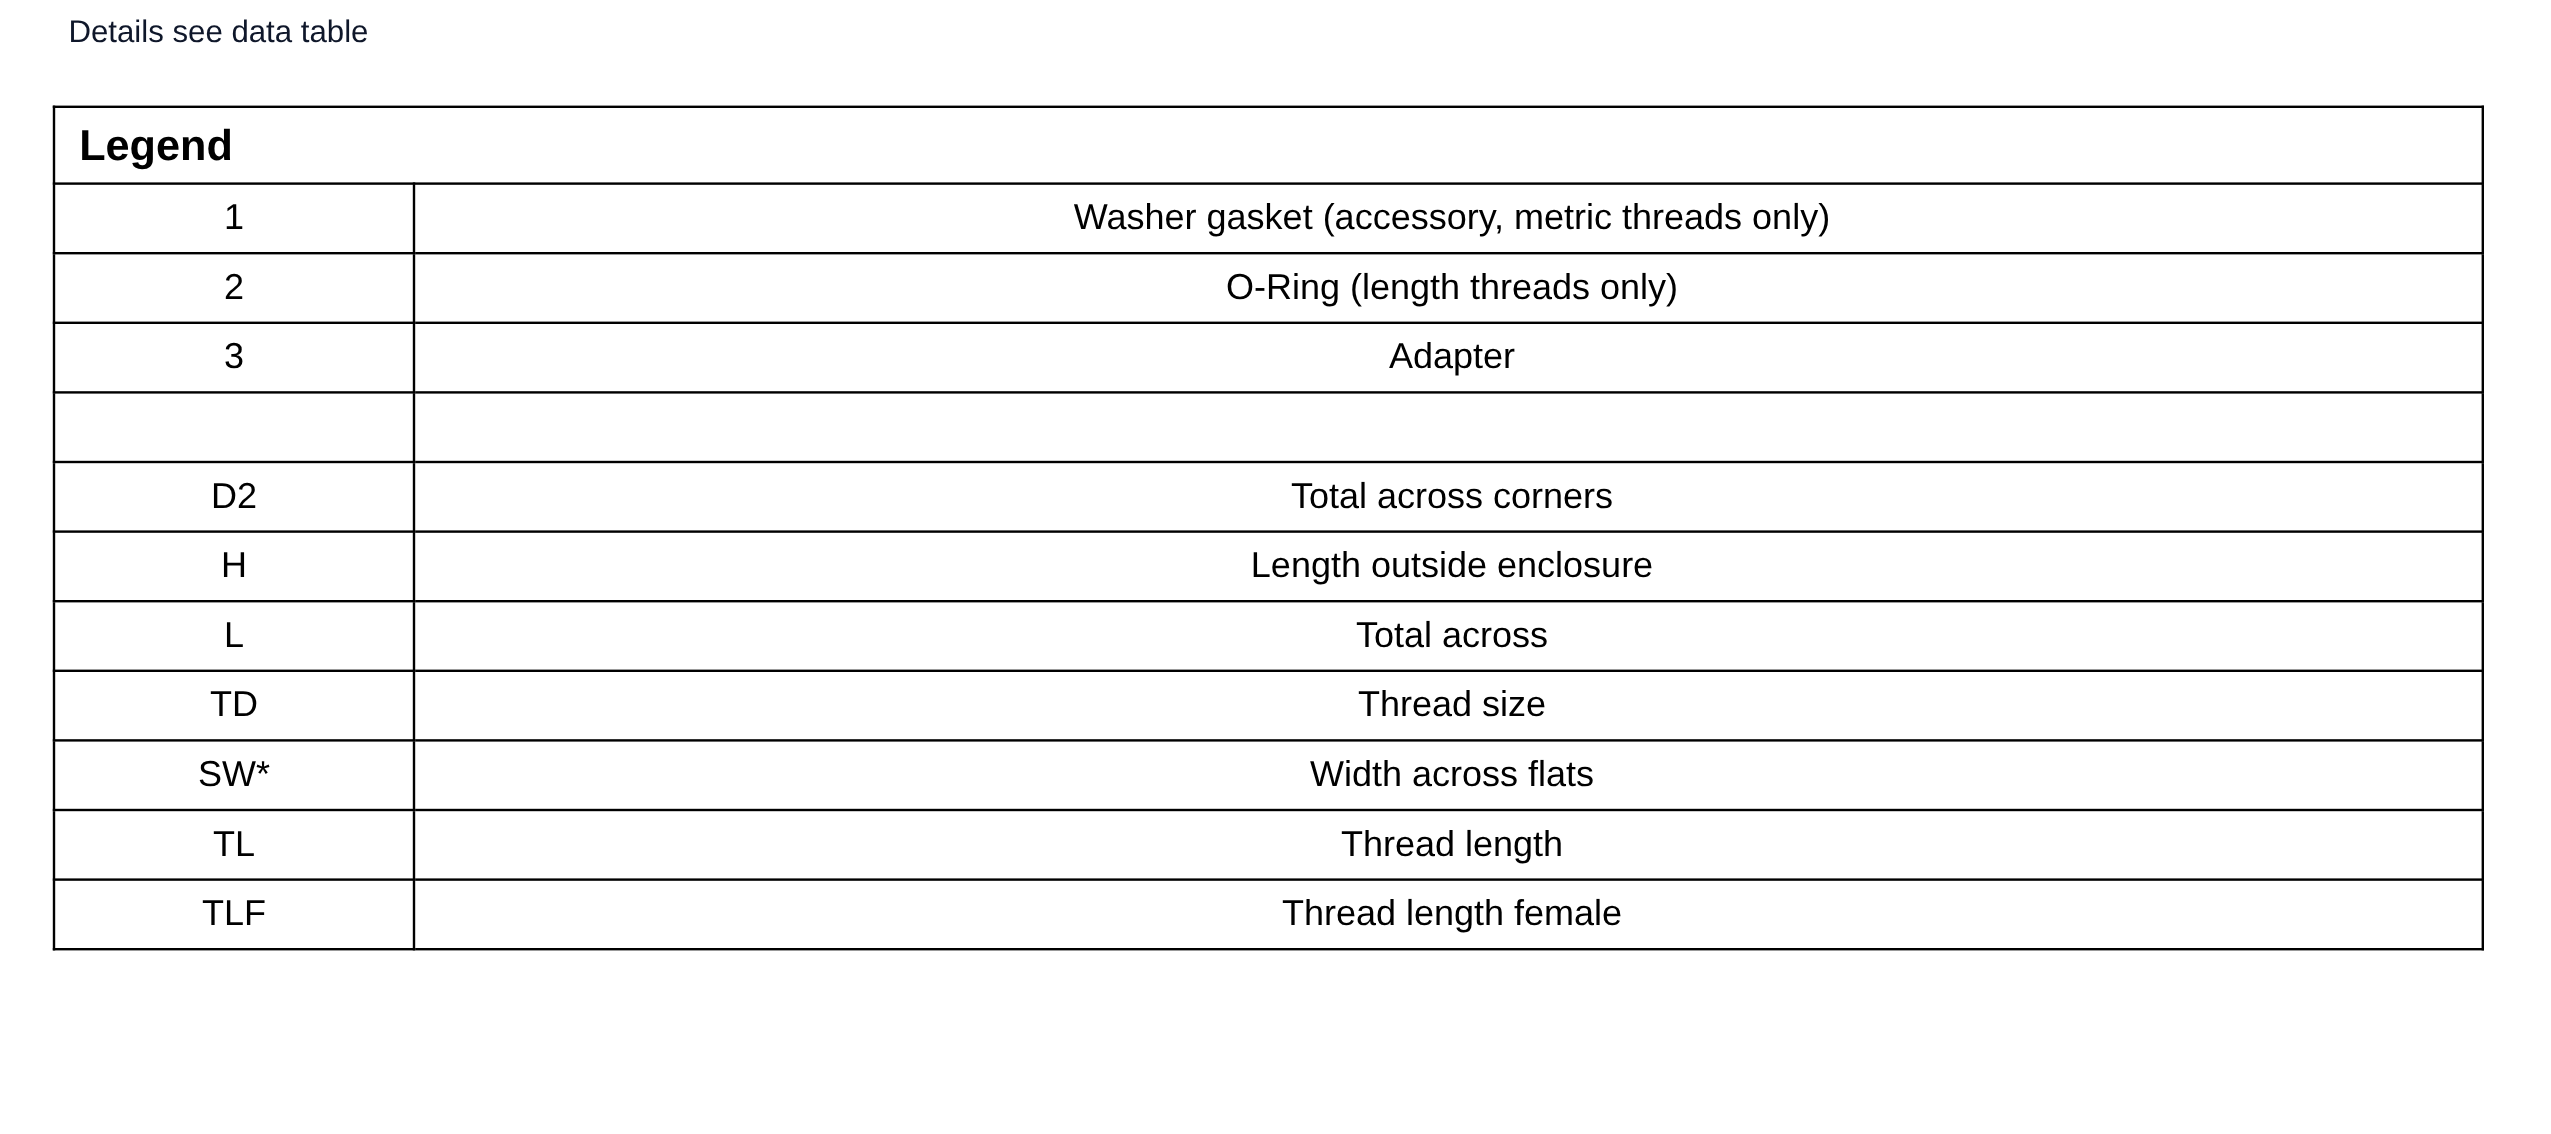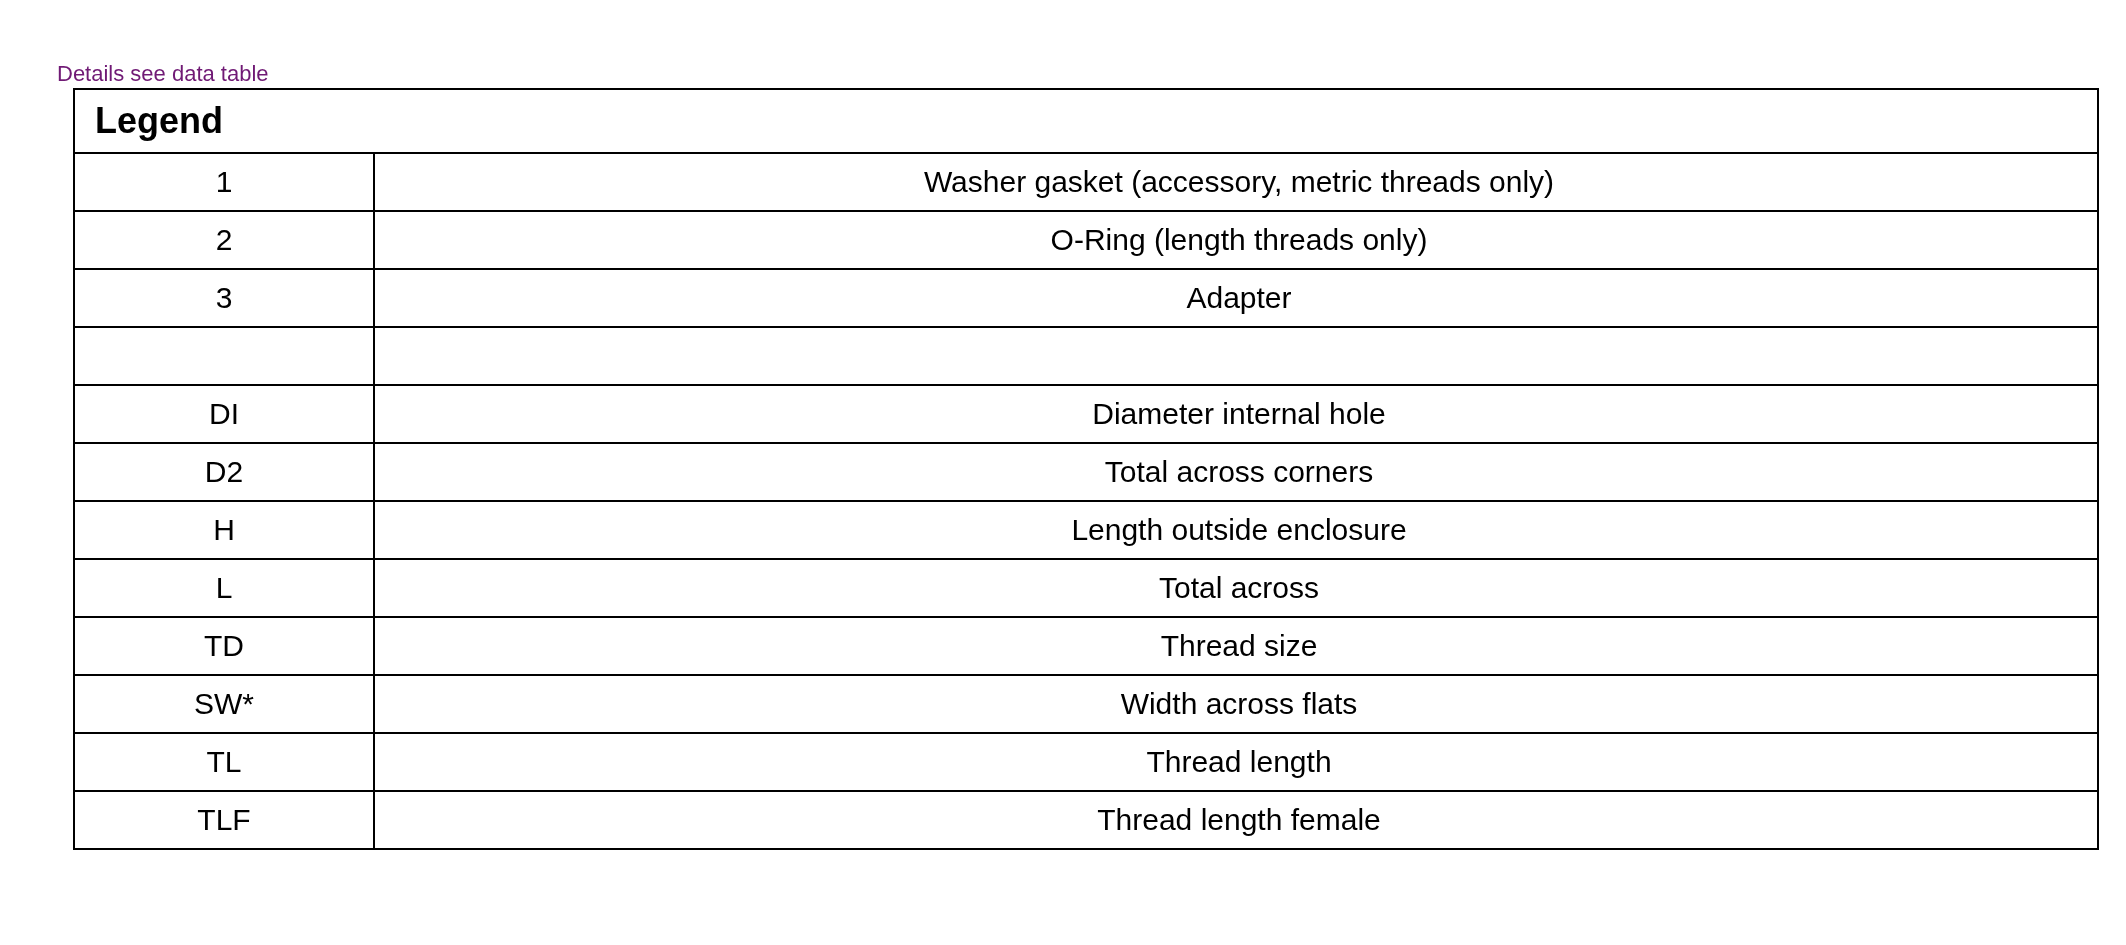--- a/index.html
+++ b/index.html
@@ -17,29 +17,28 @@
   .page {
     position: relative;
     width: 2126px;
     height: 945px;
     box-sizing: border-box;
   }
   .intro-note {
     position: absolute;
     left: 57px;
     top: 8px;
-    font-size: 22px;
+    font-size: 26px;
     line-height: 36px;
-    color: #701a75;
+    color: #0f172a;
     white-space: nowrap;
-    margin-top: 48px;
   }
   .legend-table {
     position: absolute;
-    left: 73px;
+    left: 44px;
     top: 88px;
     width: 2024px;
     border-collapse: collapse;
     table-layout: fixed;
   }
   .legend-table col.c-key { width: 300px; }
   .legend-table col.c-desc { width: 1724px; }
 
   .legend-table td {
     border: 2px solid #000000;
@@ -96,24 +95,20 @@
       </tr>
       <tr>
         <td class="key">3</td>
         <td class="desc">Adapter</td>
       </tr>
       <tr class="spacer-row">
         <td class="key"></td>
         <td class="desc"></td>
       </tr>
       <tr>
-        <td class="key">DI</td>
-        <td class="desc">Diameter internal hole</td>
-      </tr>
-      <tr>
         <td class="key">D2</td>
         <td class="desc">Total across corners</td>
       </tr>
       <tr>
         <td class="key">H</td>
         <td class="desc">Length outside enclosure</td>
       </tr>
       <tr>
         <td class="key">L</td>
         <td class="desc">Total across</td>

